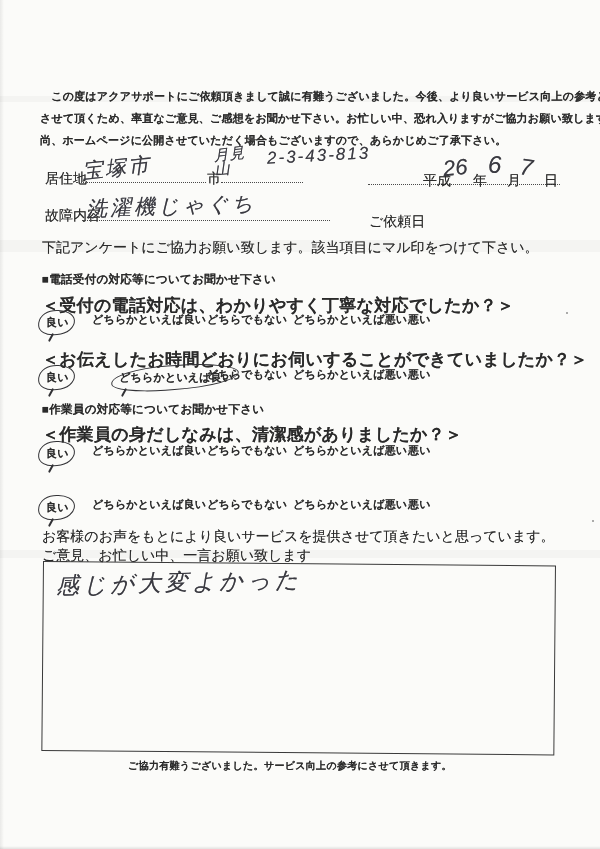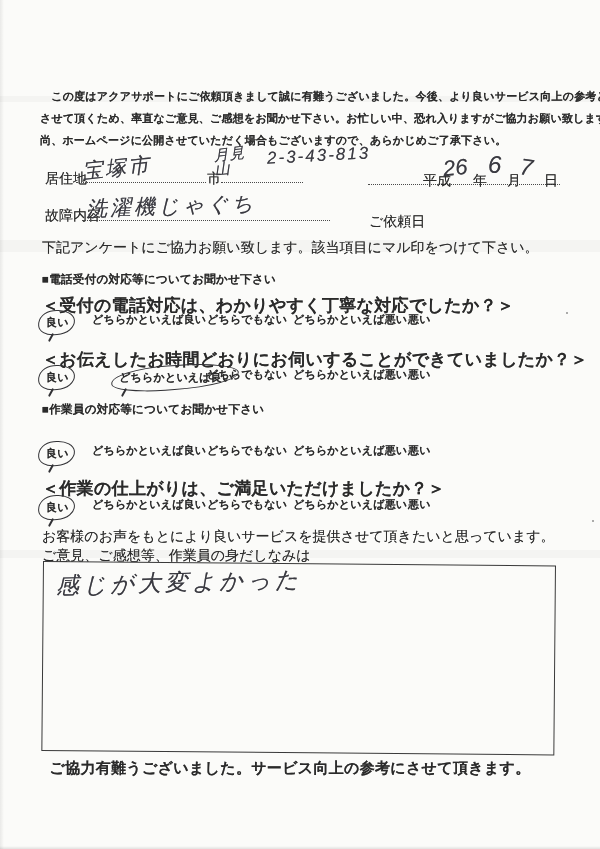--- a/index.html
+++ b/index.html
@@ -45,21 +45,21 @@
   .circled::after{
     content:'';position:absolute;left:4px;bottom:-14px;width:2px;height:9px;
     background:#323236;transform:rotate(28deg);border-radius:2px;
   }
 
   .comment-box{
     position:absolute;left:43px;top:561px;width:511px;height:188px;
     border:1.6px solid #3a3a3a;background:transparent;
     transform:rotate(.5deg);transform-origin:top left;
   }
-  .footer{left:0;top:759px;width:580px;text-align:center;font-size:15px;font-weight:600;letter-spacing:.3px;}
+  .footer{left:0;top:759px;width:580px;text-align:center;font-size:10px;font-weight:600;letter-spacing:.3px;}
   .speck{position:absolute;width:2px;height:2px;background:rgba(40,40,40,.5);border-radius:50%;}
 </style>
 </head>
 <body>
 
 <div class="page">
 
   <div class="band" style="top:240px;height:12px;"></div>
   <div class="band" style="top:550px;height:8px;"></div>
   <div class="band" style="top:96px;height:6px;"></div>
@@ -112,39 +112,39 @@
   <div class="opts" style="top:367px;">
     <span class="opt o0 circled">良い</span>
     <span class="opt o1 circled">どちらかといえば良い</span>
     <span class="opt o2">どちらでもない</span>
     <span class="opt o3">どちらかといえば悪い</span>
     <span class="opt o4">悪い</span>
   </div>
 
   <div class="pt heading" style="left:42px;top:402px;">■作業員の対応等についてお聞かせ下さい</div>
 
+  <div class="pt qtext" style="left:42px;top:423px;">＜作業員の身だしなみは、清潔感がありましたか？＞</div>
   <div class="opts" style="top:443px;">
     <span class="opt o0 circled">良い</span>
     <span class="opt o1">どちらかといえば良い</span>
     <span class="opt o2">どちらでもない</span>
     <span class="opt o3">どちらかといえば悪い</span>
     <span class="opt o4">悪い</span>
   </div>
 
-  <div class="pt qtext" style="left:42px;top:477px;">＜作業の仕上がりは、ご満足いただけましたか？＞</div>
   <div class="opts" style="top:497px;">
     <span class="opt o0 circled">良い</span>
     <span class="opt o1">どちらかといえば良い</span>
     <span class="opt o2">どちらでもない</span>
     <span class="opt o3">どちらかといえば悪い</span>
     <span class="opt o4">悪い</span>
   </div>
 
   <div class="pt label" style="left:42px;top:528px;">お客様のお声をもとにより良いサービスを提供させて頂きたいと思っています。</div>
-  <div class="pt label" style="left:42px;top:547px;">ご意見、ご感想等、作業員の身だしなみは</div>
+  <div class="pt label" style="left:42px;top:547px;">ご意見、お忙しい中、一言お願い致します</div>
 
   <div class="comment-box">
     <div class="hw" style="left:12px;top:4px;font-size:23px;letter-spacing:4px;transform:rotate(-2deg);">感じが大変よかった</div>
   </div>
 
   <div class="pt footer">ご協力有難うございました。サービス向上の参考にさせて頂きます。</div>
 
 </div>
 
 </body></html>

